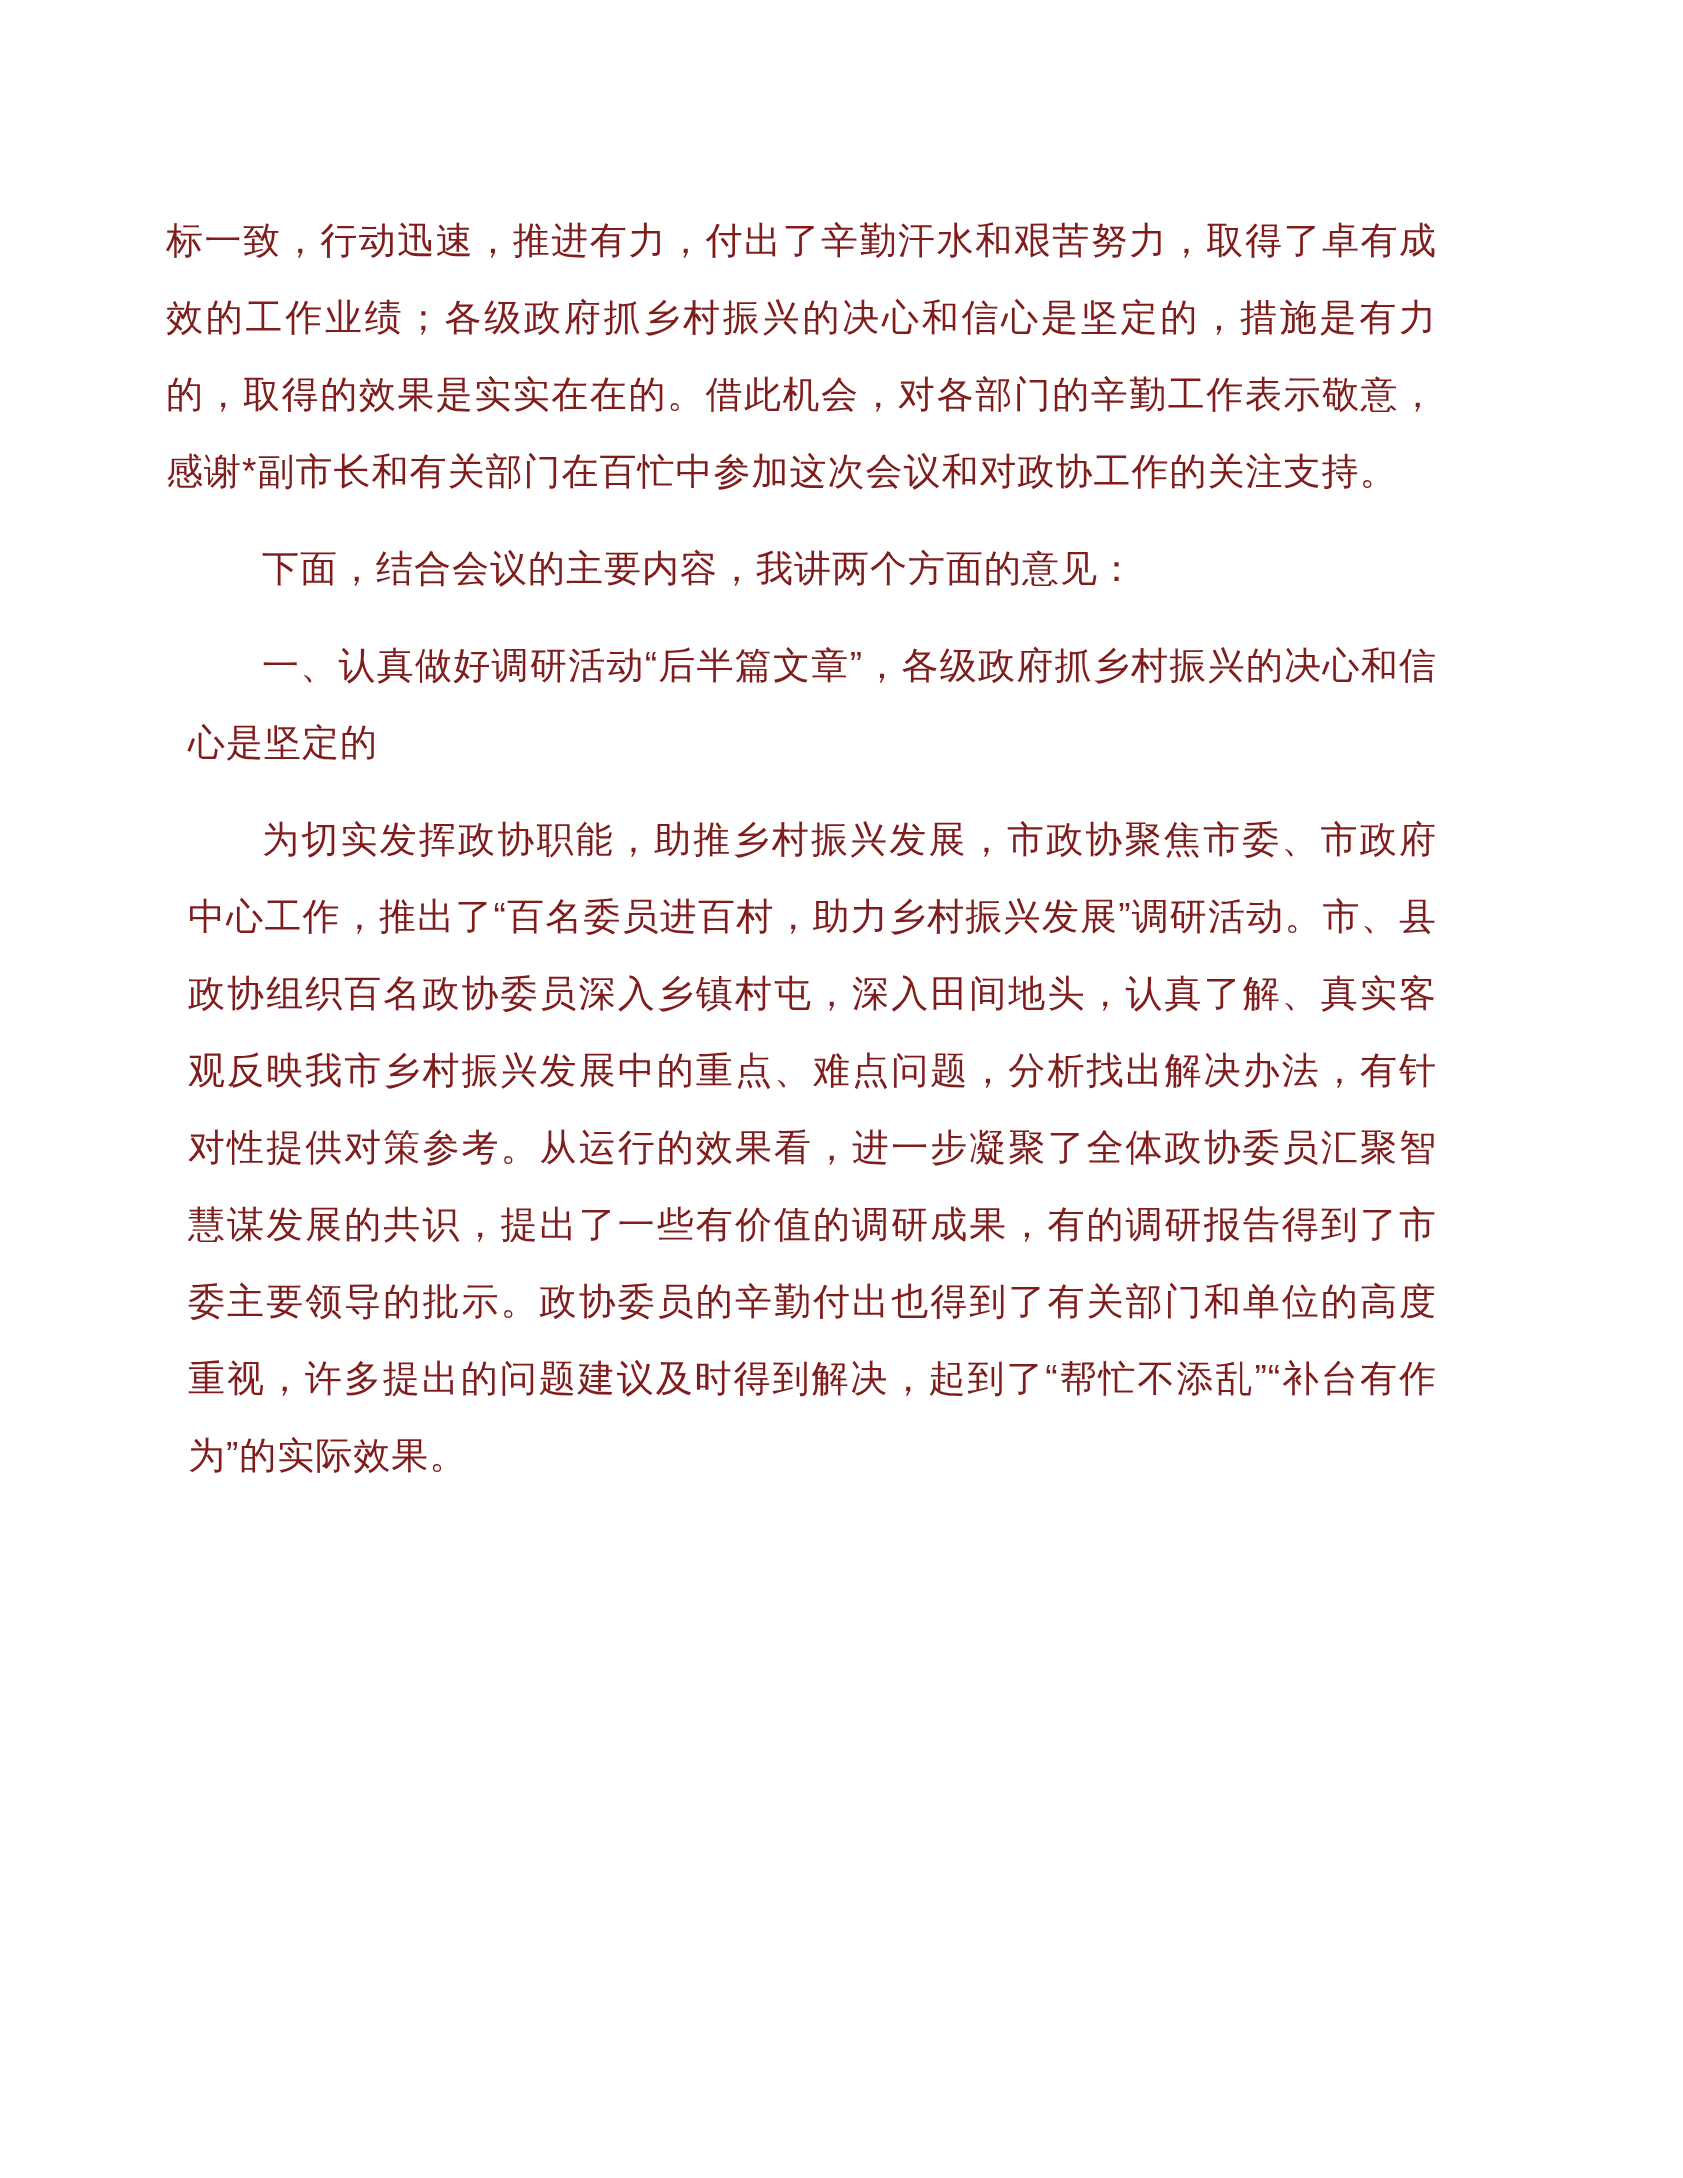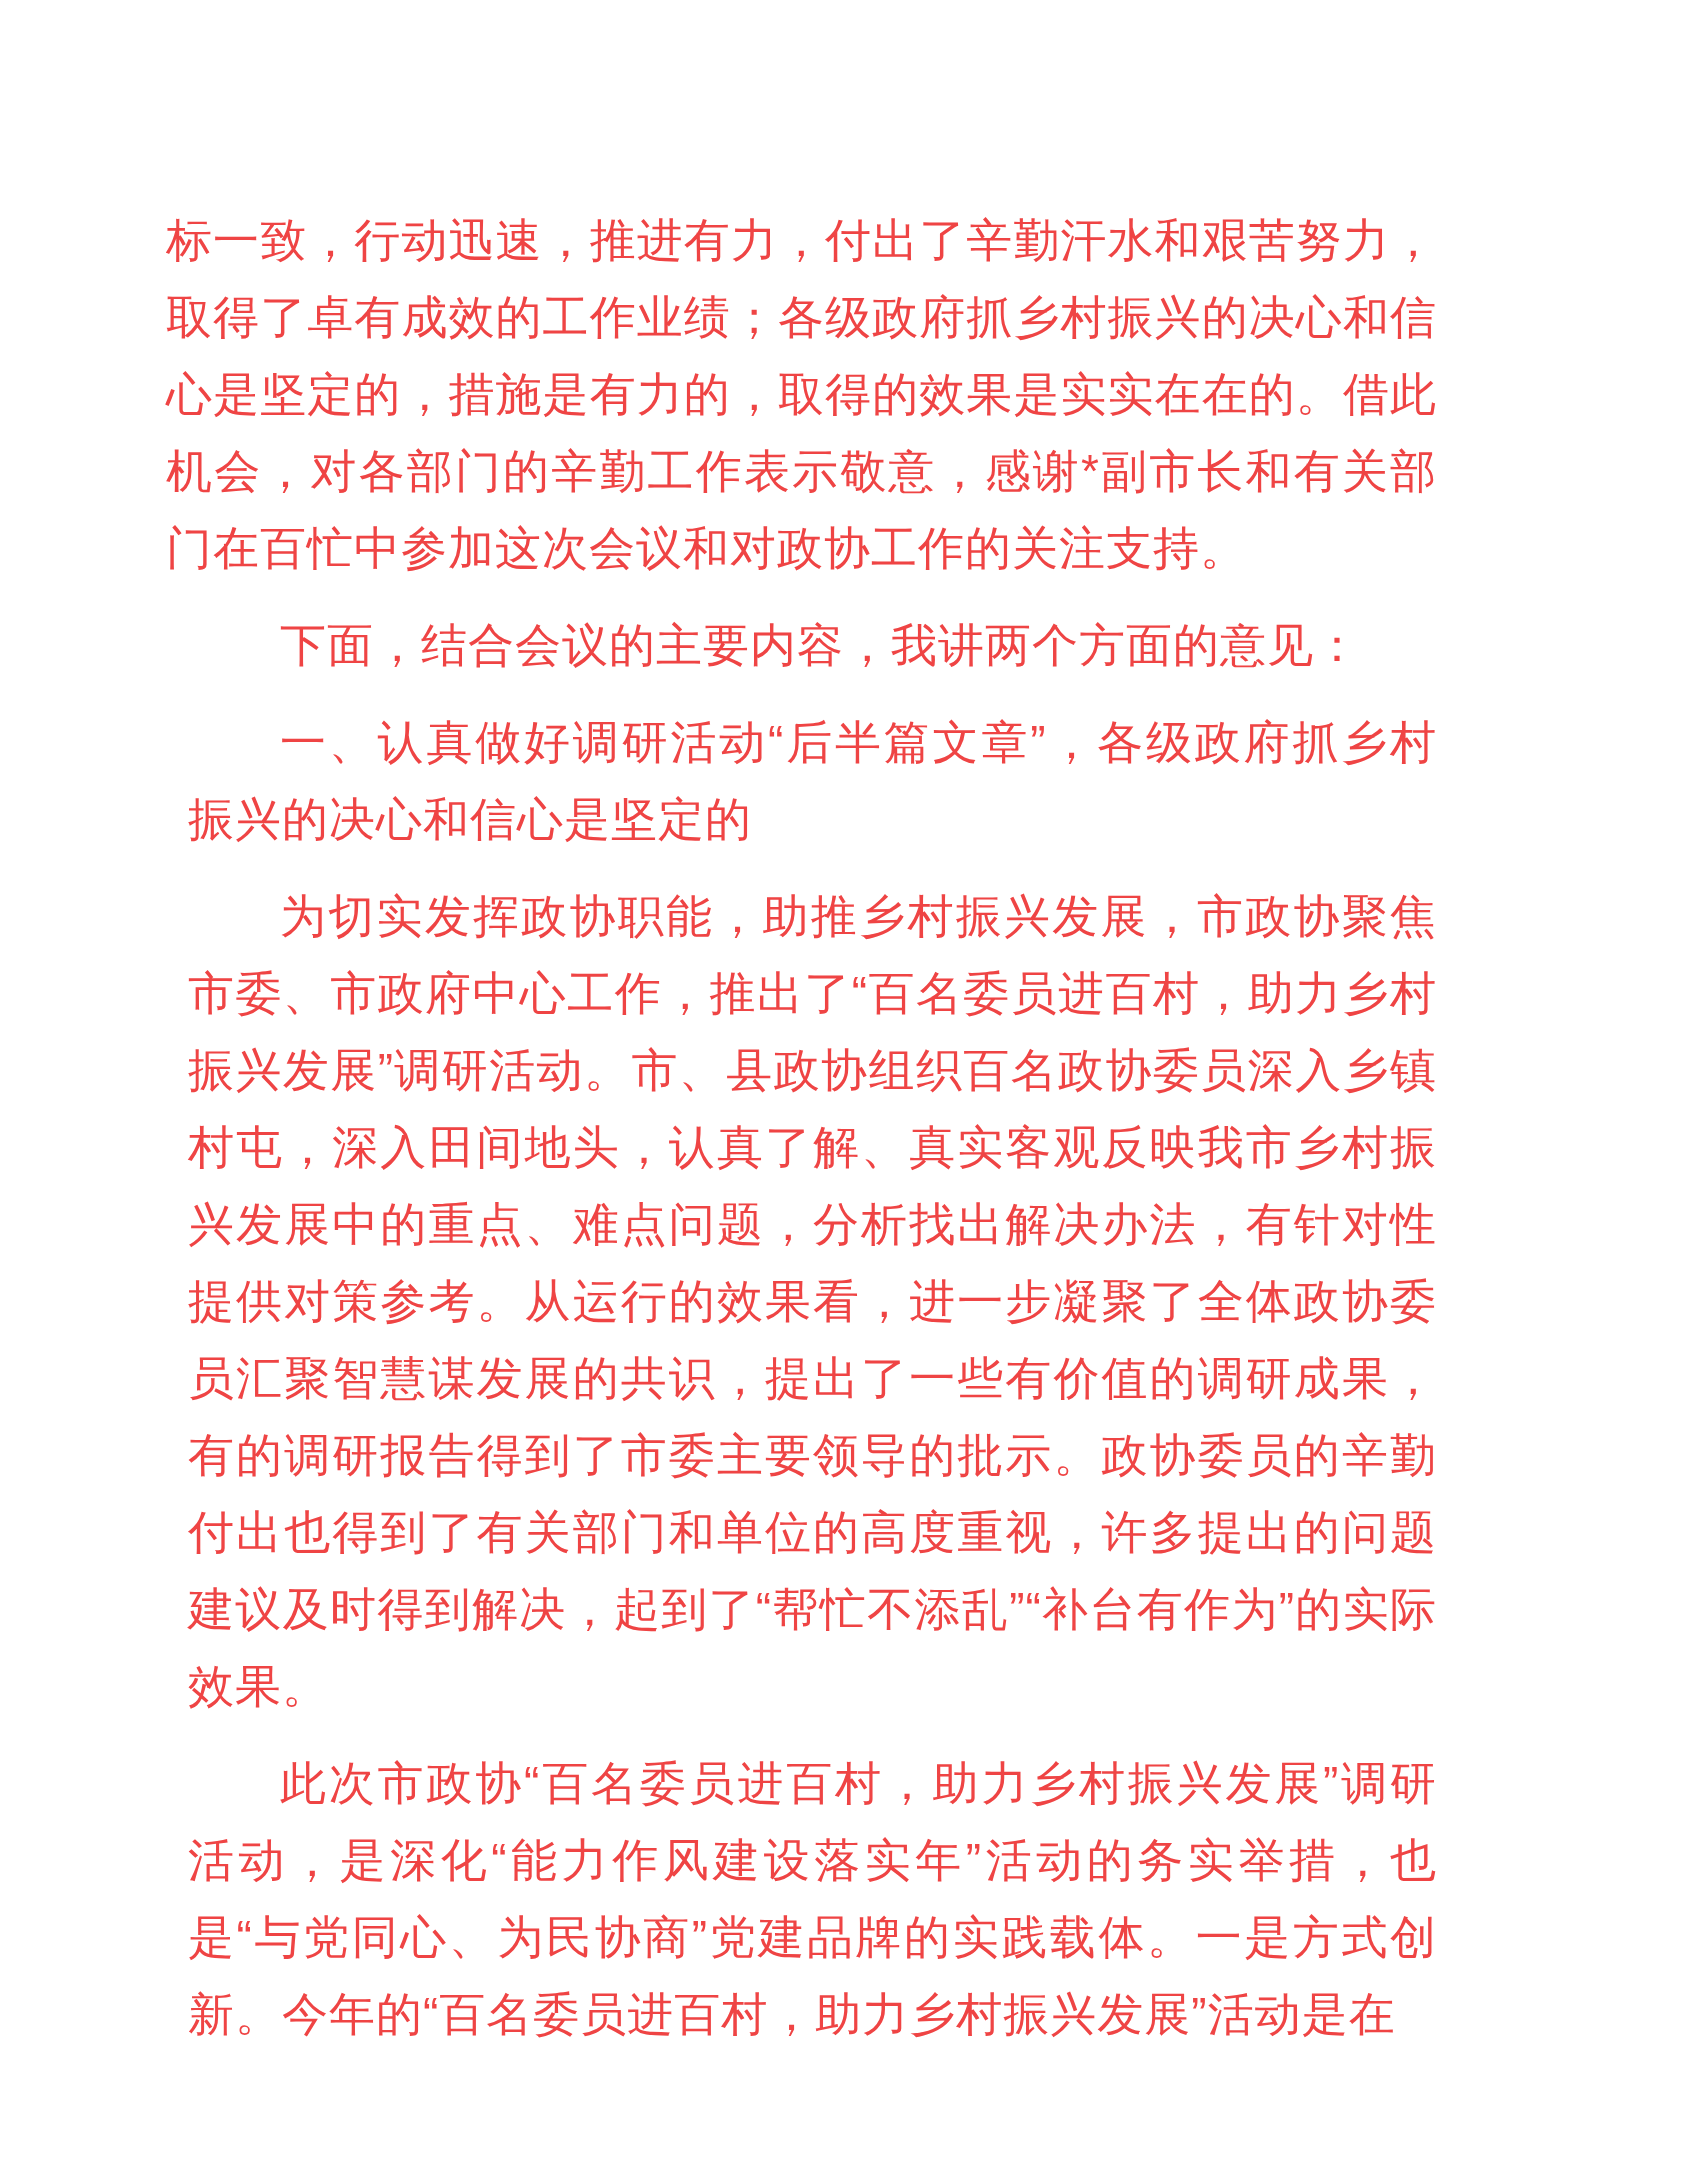--- a/index.html
+++ b/index.html
@@ -20,22 +20,22 @@
     top: 0;
     width: 1683px;
     height: 2178px;
     background: #ffffff;
   }
   .content {
     position: absolute;
     left: 166px;
     top: 202px;
     width: 1271px;
-    color: #ef4444;
-    font-size: 46px;
+    color: #7f1d1d;
+    font-size: 37px;
     line-height: 77px;
     text-align: justify;
     text-justify: inter-ideograph;
     word-break: break-all;
     letter-spacing: 1px;
   }
   .content p {
     margin: 0;
     padding: 0;
   }
@@ -52,16 +52,15 @@
 </style>
 </head>
 <body>
 
 <div class="page">
   <div class="content">
     <p class="no-indent">标一致，行动迅速，推进有力，付出了辛勤汗水和艰苦努力，取得了卓有成效的工作业绩；各级政府抓乡村振兴的决心和信心是坚定的，措施是有力的，取得的效果是实实在在的。借此机会，对各部门的辛勤工作表示敬意，感谢*副市长和有关部门在百忙中参加这次会议和对政协工作的关注支持。</p>
     <p class="indent">下面，结合会议的主要内容，我讲两个方面的意见：</p>
     <p class="indent">一、认真做好调研活动“后半篇文章”，各级政府抓乡村振兴的决心和信心是坚定的</p>
     <p class="indent">为切实发挥政协职能，助推乡村振兴发展，市政协聚焦市委、市政府中心工作，推出了“百名委员进百村，助力乡村振兴发展”调研活动。市、县政协组织百名政协委员深入乡镇村屯，深入田间地头，认真了解、真实客观反映我市乡村振兴发展中的重点、难点问题，分析找出解决办法，有针对性提供对策参考。从运行的效果看，进一步凝聚了全体政协委员汇聚智慧谋发展的共识，提出了一些有价值的调研成果，有的调研报告得到了市委主要领导的批示。政协委员的辛勤付出也得到了有关部门和单位的高度重视，许多提出的问题建议及时得到解决，起到了“帮忙不添乱”“补台有作为”的实际效果。</p>
-    <p class="indent">此次市政协“百名委员进百村，助力乡村振兴发展”调研活动，是深化“能力作风建设落实年”活动的务实举措，也是“与党同心、为民协商”党建品牌的实践载体。一是方式创新。今年的“百名委员进百村，助力乡村振兴发展”活动是在</p>
   </div>
 </div>
 
 
 </body></html>

